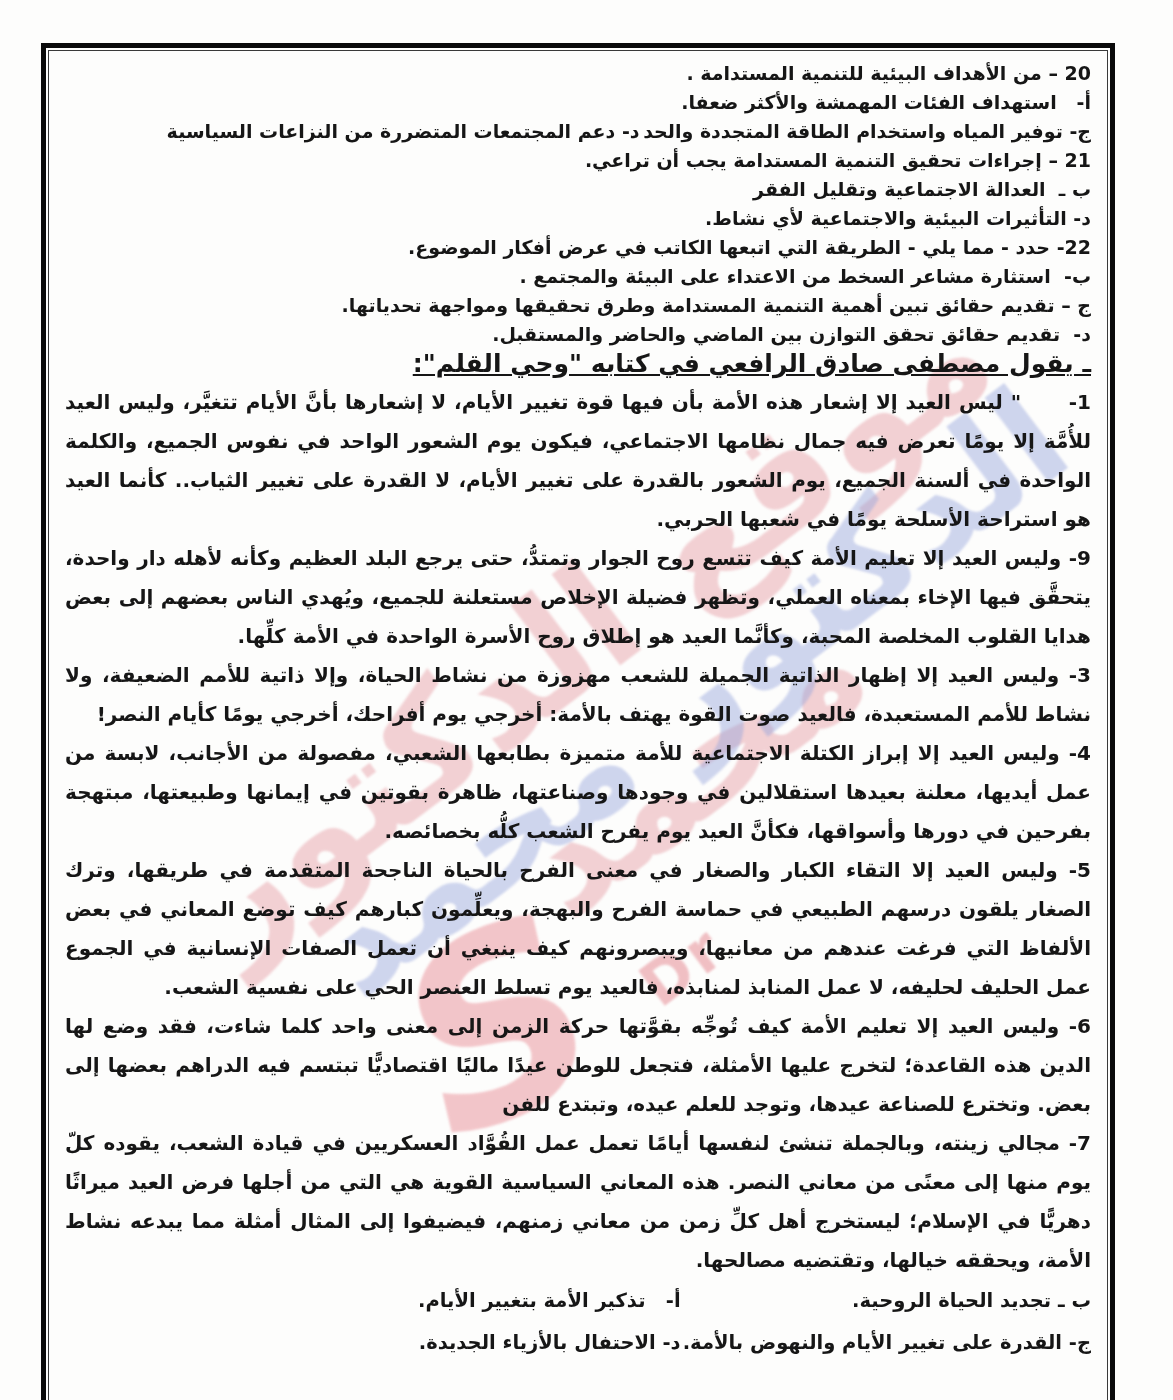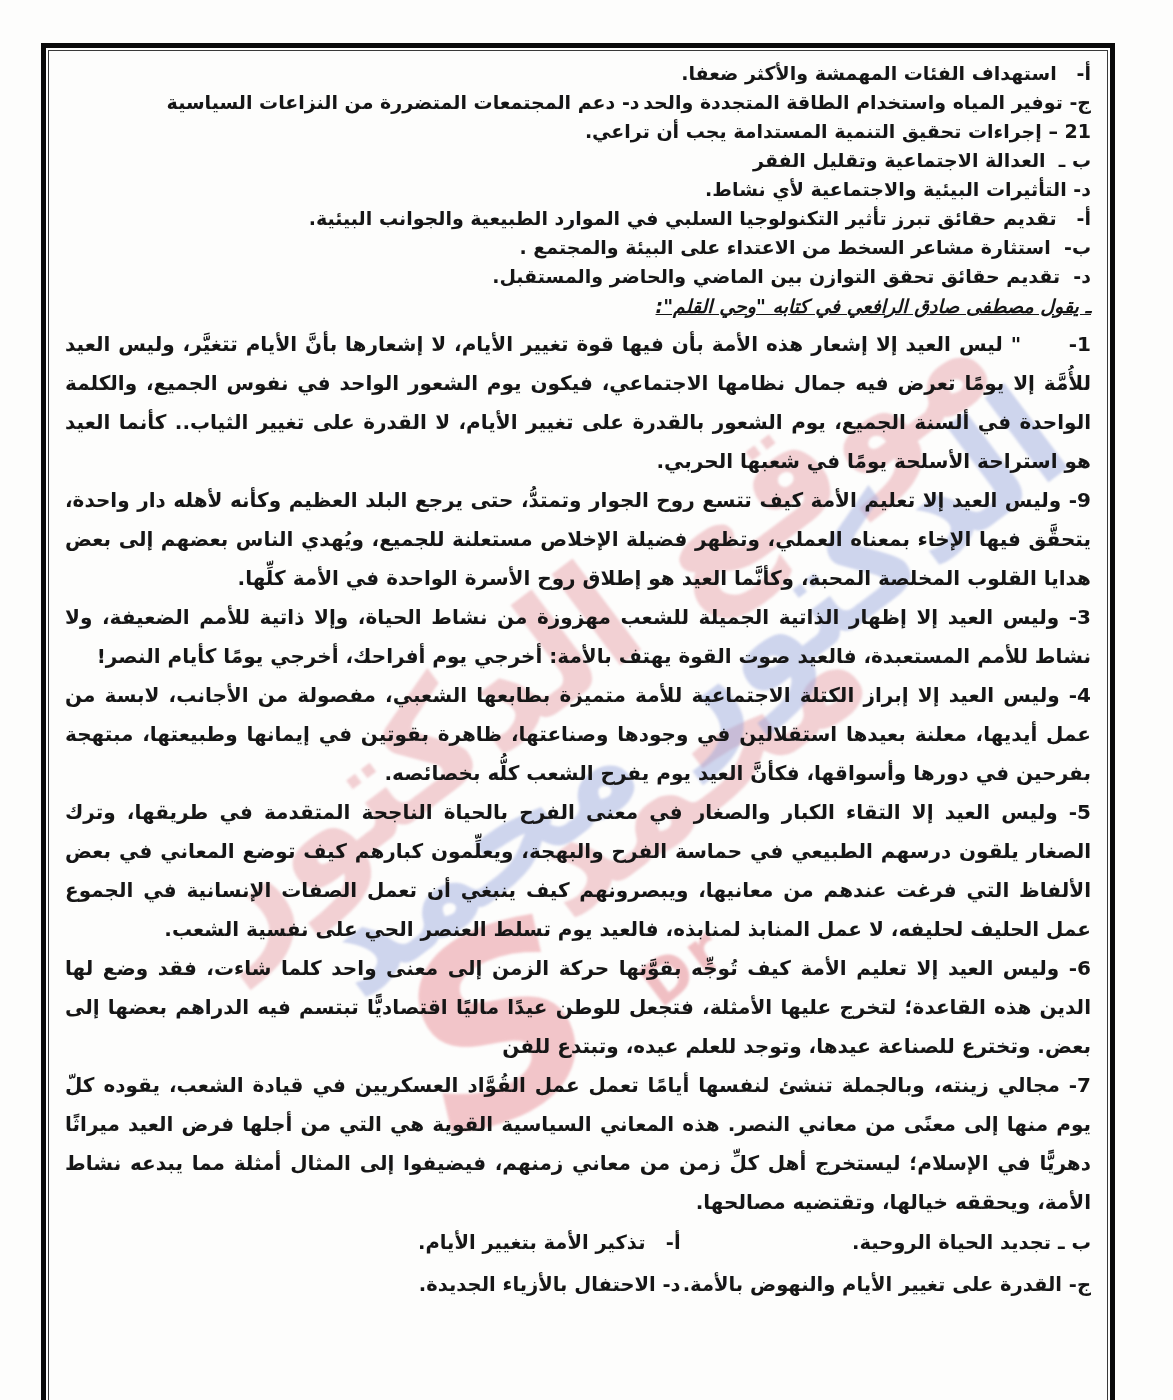--- a/index.html
+++ b/index.html
@@ -19,23 +19,22 @@
     direction:rtl;
   }
   .content{position:relative;z-index:2;}
   
   .sec-top{font-size:19px;line-height:29px;font-weight:bold;}
   .sec-top .line{white-space:nowrap;overflow:hidden;}
   .row2{display:grid;grid-template-columns:44% 56%;}
   .row2 > div{white-space:nowrap;overflow:hidden;}
   .row2.narrow{grid-template-columns:40% 60%;}
   .intro{
-    font-size:19px;line-height:30px;font-weight:bold;
+    font-size:25px;line-height:30px;font-weight:bold;
     text-decoration:underline;
-    font-style:italic;
   }
   
   .passage{margin-top:4px;}
   .passage p{
     margin:0;font-size:20px;line-height:39px;font-weight:bold;
     text-align:justify;text-justify:inter-word;
   }
   
   .sec-bottom{font-size:19.5px;line-height:42px;font-weight:bold;}
   .sec-bottom .line{white-space:nowrap;overflow:hidden;}
@@ -72,38 +71,40 @@
     <div class="wm">
       <span class="wm-red1" style="color: rgb(229, 154, 162);">موقع الدكتور محمد</span>
       <span class="wm-blue" style="color: rgb(150, 165, 220);">الدكتور محمد</span>
       <span class="wm-s">S</span>
       <span class="wm-dr">Dr</span>
     </div>
 
     <div class="content">
 
       <div class="sec-top">
+        <div class="line">20 – من الأهداف البيئية للتنمية المستدامة .</div>
         <div class="row2">
           <div>أ-&nbsp;&nbsp;&nbsp;استهداف الفئات المهمشة والأكثر ضعفا.</div>
         </div>
         <div class="row2">
           <div>ج- توفير المياه واستخدام الطاقة المتجددة والحد من التلوث.</div>
           <div>د- دعم المجتمعات المتضررة من النزاعات السياسية</div>
         </div>
 
         <div class="line">21 – إجراءات تحقيق التنمية المستدامة يجب أن تراعي.</div>
         <div class="row2">
           <div>ب ـ&nbsp;&nbsp;العدالة الاجتماعية وتقليل الفقر</div>
         </div>
         <div class="row2">
           <div>د- التأثيرات البيئية والاجتماعية لأي نشاط.</div>
         </div>
 
-        <div class="line">أ-&nbsp;&nbsp;&nbsp;تقديم حقائق تبرز تأثير التكنولوجيا السلبي في الموارد الطبيعية والجوانب البيئية.</div>
+        <div class="line">22- حدد - مما يلي - الطريقة التي اتبعها الكاتب في عرض أفكار الموضوع.</div>
         <div class="line">ب-&nbsp;&nbsp;استثارة مشاعر السخط من الاعتداء على البيئة والمجتمع .</div>
+        <div class="line">ج – تقديم حقائق تبين أهمية التنمية المستدامة وطرق تحقيقها ومواجهة تحدياتها.</div>
         <div class="line">د-&nbsp;&nbsp;تقديم حقائق تحقق التوازن بين الماضي والحاضر والمستقبل.</div>
 
         <div class="intro">ـ يقول مصطفى صادق الرافعي في كتابه "وحي القلم":</div>
       </div>
 
       <div class="passage">
         <p>1-&nbsp;&nbsp;&nbsp;&nbsp;&nbsp;&nbsp;" ليس العيد إلا إشعار هذه الأمة بأن فيها قوة تغيير الأيام، لا إشعارها بأنَّ الأيام تتغيَّر، وليس العيد للأُمَّة إلا يومًا تعرض فيه جمال نظامها الاجتماعي، فيكون يوم الشعور الواحد في نفوس الجميع، والكلمة الواحدة في ألسنة الجميع، يوم الشعور بالقدرة على تغيير الأيام، لا القدرة على تغيير الثياب.. كأنما العيد هو استراحة الأسلحة يومًا في شعبها الحربي.</p>
         <p>9- وليس العيد إلا تعليم الأمة كيف تتسع روح الجوار وتمتدُّ، حتى يرجع البلد العظيم وكأنه لأهله دار واحدة، يتحقَّق فيها الإخاء بمعناه العملي، وتظهر فضيلة الإخلاص مستعلنة للجميع، ويُهدي الناس بعضهم إلى بعض هدايا القلوب المخلصة المحبة، وكأنَّما العيد هو إطلاق روح الأسرة الواحدة في الأمة كلِّها.</p>
         <p>3- وليس العيد إلا إظهار الذاتية الجميلة للشعب مهزوزة من نشاط الحياة، وإلا ذاتية للأمم الضعيفة، ولا نشاط للأمم المستعبدة، فالعيد صوت القوة يهتف بالأمة: أخرجي يوم أفراحك، أخرجي يومًا كأيام النصر!</p>
         <p>4- وليس العيد إلا إبراز الكتلة الاجتماعية للأمة متميزة بطابعها الشعبي، مفصولة من الأجانب، لابسة من عمل أيديها، معلنة بعيدها استقلالين في وجودها وصناعتها، ظاهرة بقوتين في إيمانها وطبيعتها، مبتهجة بفرحين في دورها وأسواقها، فكأنَّ العيد يوم يفرح الشعب كلُّه بخصائصه.</p>

